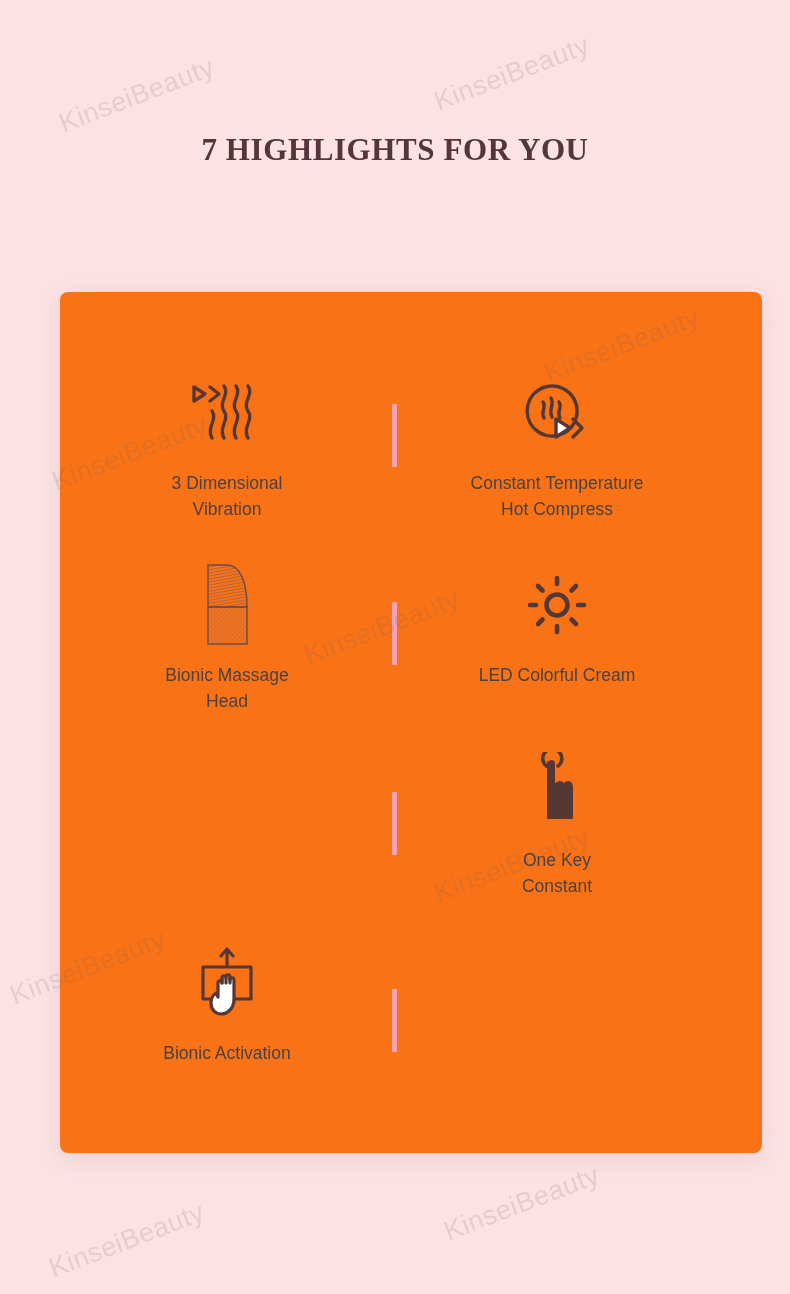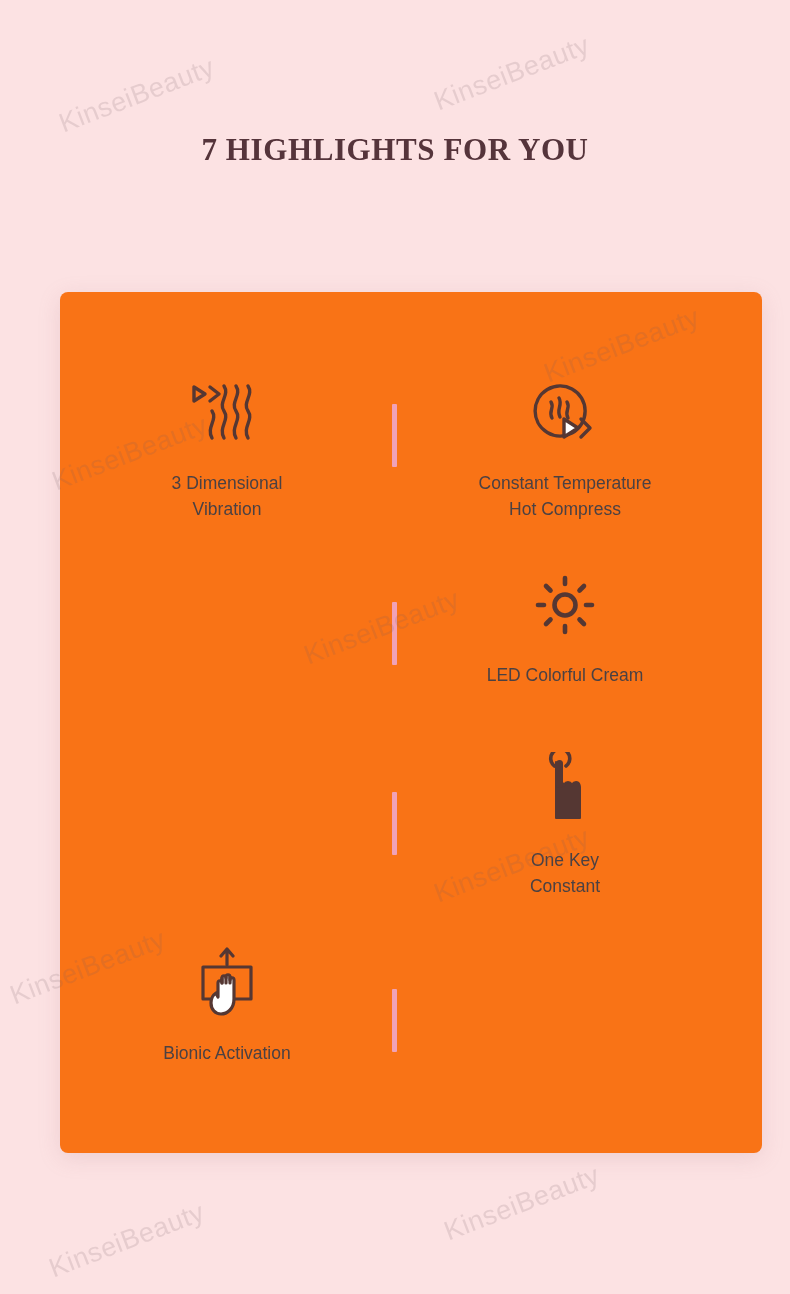--- a/index.html
+++ b/index.html
@@ -88,21 +88,21 @@
     text-align: center;
     font-size: 17.5px;
     line-height: 1.5;
     color: #4b4143;
     font-family: "Liberation Sans", sans-serif;
     white-space: pre-line;
   }
 
   
   .col-left  { left: 42px; }
-  .col-right { left: 380px; }
+  .col-right { left: 372px; }
   .row-1 { top: 78px; }
   .row-2 { top: 270px; }
   .row-3 { top: 455px; }
   .row-4 { top: 648px; }
 
   
   .divider {
     position: absolute;
     width: 5px;
     height: 63px;
@@ -161,20 +161,38 @@
           <path d="M39 22 C43 28, 36 31, 40 38"></path>
           <path d="M36 39 L36 57 L50 48 Z" fill="#ffffff" stroke-linejoin="round"></path>
           <path d="M53 39 L62 48 L53 57" stroke-linejoin="round"></path>
           <path d="M63 39 L72 48 L63 57" stroke-linejoin="round" opacity="0"></path>
         </svg>
       </div>
       <div class="label">Constant Temperature
 Hot Compress</div>
     </div>
 
+    <div class="feature col-left row-2">
+      <div class="icon-box">
+        <svg width="56" height="86" viewBox="0 0 56 86" fill="none">
+          <defs>
+            <pattern id="hatchTop" width="3" height="3" patternUnits="userSpaceOnUse" patternTransform="rotate(80)">
+              <line x1="0" y1="0" x2="0" y2="3" stroke="#7d5a5c" stroke-width="1.1"></line>
+            </pattern>
+            <pattern id="hatchBot" width="3" height="3" patternUnits="userSpaceOnUse" patternTransform="rotate(45)">
+              <line x1="0" y1="0" x2="0" y2="3" stroke="#8a6a6c" stroke-width="0.9"></line>
+            </pattern>
+          </defs>
+          <path d="M9 3 L28 3 C42 3, 48 22, 48 45 L9 45 Z" fill="url(#hatchTop)" stroke="#6d4b4d" stroke-width="1.4"></path>
+          <rect x="9" y="45" width="39" height="37" fill="url(#hatchBot)" stroke="#6d4b4d" stroke-width="1.4"></rect>
+        </svg>
+      </div>
+      <div class="label">Bionic Massage
+Head</div>
+    </div>
 
     <div class="feature col-right row-2">
       <div class="icon-box">
         <svg width="62" height="62" viewBox="0 0 62 62" fill="none" stroke="#553733" stroke-width="4.6" stroke-linecap="round">
           <circle cx="31" cy="31" r="10.5" stroke-width="4.6"></circle>
           <path d="M31 4 L31 10"></path>
           <path d="M31 52 L31 58"></path>
           <path d="M4 31 L10 31"></path>
           <path d="M52 31 L58 31"></path>
           <path d="M12 12 L16.5 16.5"></path>

